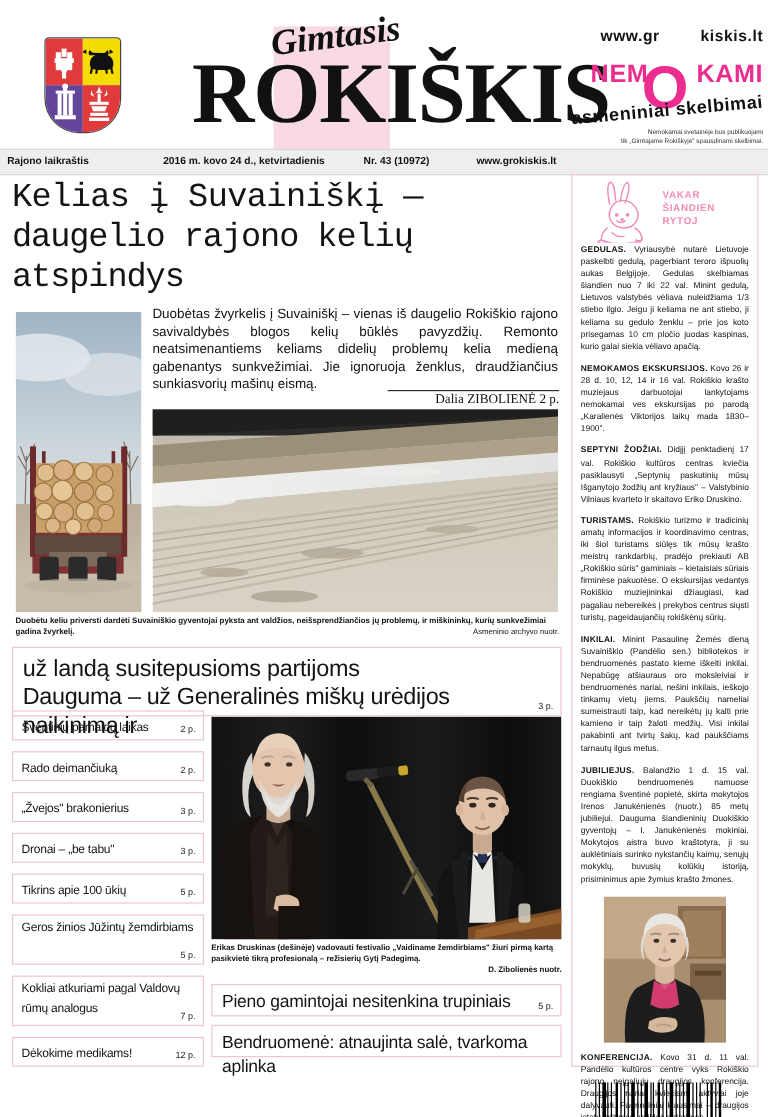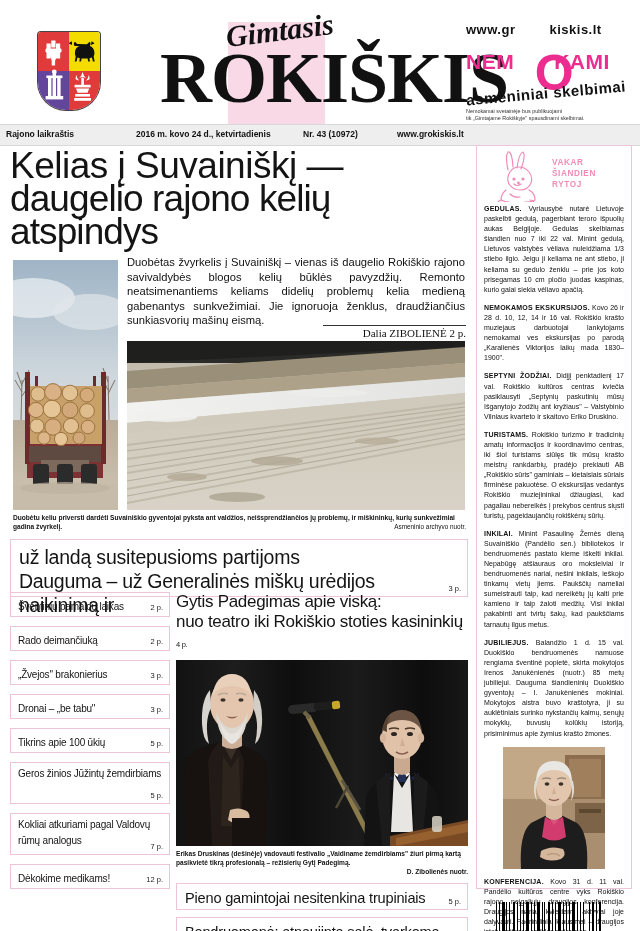--- a/index.html
+++ b/index.html
@@ -64,21 +64,21 @@
     color: #111;
     transform: rotate(-7deg);
     transform-origin: left bottom;
     white-space: nowrap;
   }
 
   
   .topad {
     position: absolute; right: 4px; top: 6px;
     width: 170px; height: 115px;
-    text-align: left;
+    text-align: right;
   }
   .topad .line1 {
     font-size: 13px; font-weight: 700; letter-spacing: .5px;
     color: #111; margin: 16px 0 0 0; position: relative; height: 16px;
   }
   .topad .line2 {
     font-size: 21px; font-weight: 700; letter-spacing: .5px;
     color: #ec2d8f; position: relative; height: 24px; margin-top: 12px;
   }
   .topad .bigO {
@@ -118,26 +118,27 @@
   .ib-c { left: 303px; }
   .ib-d { left: 397px; }
 
   
   .body-area { position: absolute; left: 0; top: 145px; width: 640px; height: 786px; }
 
   .leftcol { position: absolute; left: 10px; top: 0; width: 458px; }
 
   
   .lead-head {
-    font-size: 37px;
+    font-size: 28px;
     line-height: 33px;
     font-weight: 400;
     letter-spacing: -0.5px;
     color: #141414;
     padding-top: 4px;
+    font-family: Liberation Mono, monospace;
   }
   .lead-head .l2 { letter-spacing: -0.9px; }
 
   .lead-block { position: relative; margin-top: 7px; height: 270px; }
   .photo-truck {
     position: absolute; left: 3px; top: 5px;
     width: 105px; height: 250px;
     overflow: hidden;
   }
   .photo-road {
@@ -535,27 +536,20 @@
         <div class="bt">Kokliai atkuriami pagal Valdovų rūmų analogus</div>
         <div class="bn">7 p.</div>
       </div>
       <div class="brief one-line">
         <div class="bt">Dėkokime medikams!</div>
         <div class="bn">12 p.</div>
       </div>
     </div>
 
     <div class="feature">
-      <div class="feat-head">
-        <div>Gytis Padegimas apie viską:</div>
-        <div>
-          <span>nuo teatro iki Rokiškio stoties kasininkių</span>
-          <span class="fnum">4 p.</span>
-        </div>
-      </div>
 
       <div class="feat-photo">
         <svg width="292" height="186" viewBox="0 0 292 186">
           <defs>
             <linearGradient id="curt" x1="0" y1="0" x2="1" y2="0">
               <stop offset="0%" stop-color="#121212"></stop>
               <stop offset="20%" stop-color="#1d1d1d"></stop>
               <stop offset="40%" stop-color="#0e0e0e"></stop>
               <stop offset="62%" stop-color="#1b1b1b"></stop>
               <stop offset="85%" stop-color="#0d0d0d"></stop>

